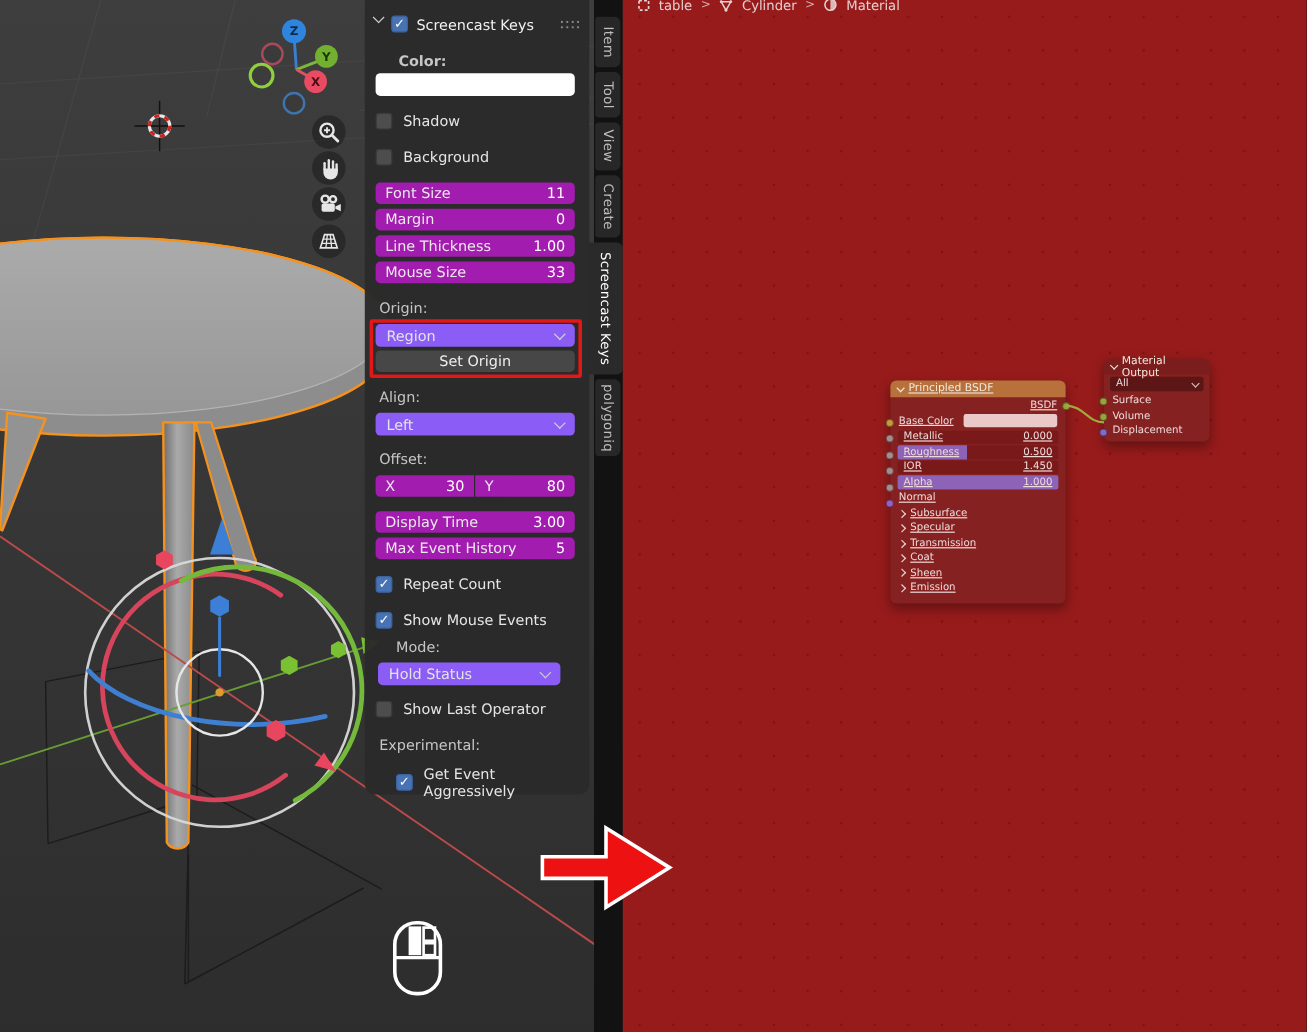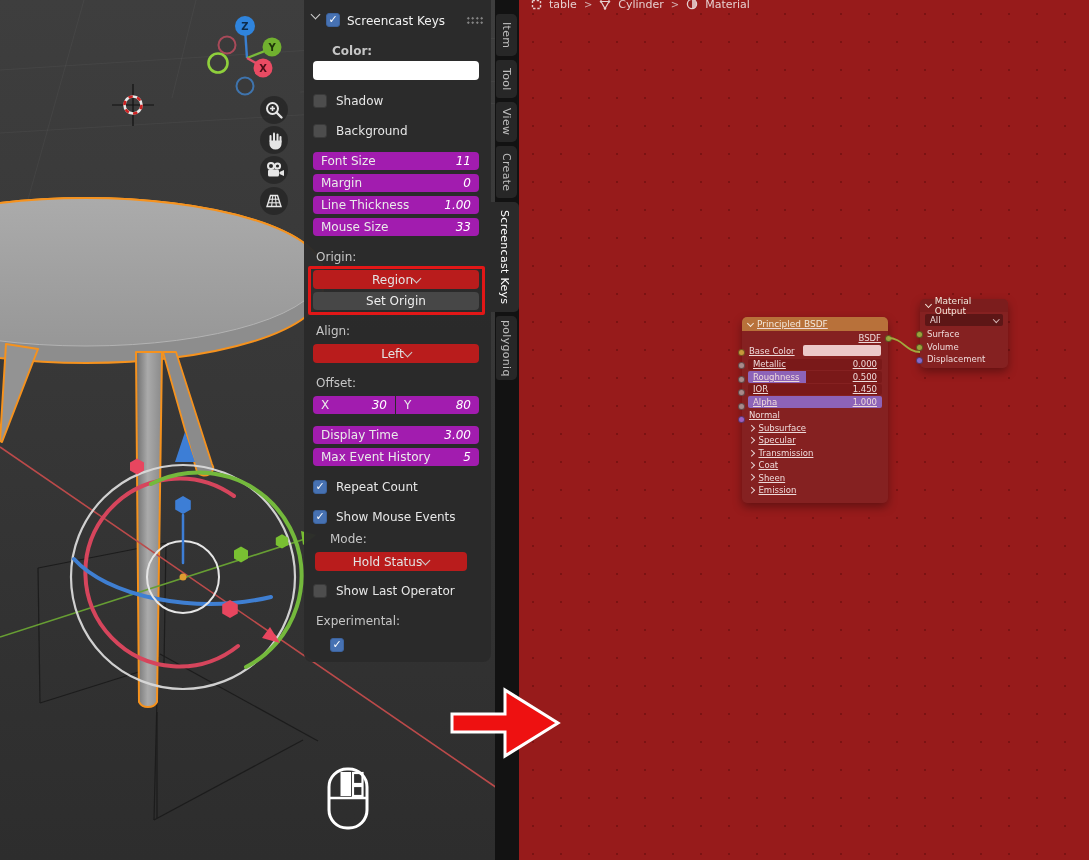--- a/index.html
+++ b/index.html
@@ -15,23 +15,23 @@
   
   .navbtn{position:absolute;width:28px;height:28px;border-radius:50%;
           background:rgba(30,30,30,.62);display:flex;align-items:center;justify-content:center;}
 
   
   .panel{position:absolute;left:304px;top:0;width:187px;height:662px;
          background:rgba(42,42,42,.97);border-radius:0 0 8px 8px;color:#e6e6e6;font-size:12px;}
   .seclabel{position:absolute;color:#c6c6c6;}
   .field{position:absolute;left:9px;width:166px;height:18px;background:#a21caf;border-radius:4px;
          display:flex;justify-content:space-between;align-items:center;padding:0 8px;color:#eaeaea;}
-  .field .val{color:#ffffff;font-style:italic;}
-  .ddown{position:absolute;left:9px;width:166px;height:19px;background:#b91c1c;border-radius:4px;
-         display:flex;justify-content:center;align-items:center;padding:0 9px;color:#e3e3e3;}
+  .field .val{color:#ffffff;}
+  .ddown{position:absolute;left:9px;width:166px;height:19px;background:#8b5cf6;border-radius:4px;
+         display:flex;justify-content:space-between;align-items:center;padding:0 9px;color:#e3e3e3;}
   .btn{position:absolute;left:9px;width:166px;height:18px;background:#474747;border-radius:4px;
        display:flex;align-items:center;justify-content:center;color:#eeeeee;}
   .chev{width:7px;height:7px;border-right:1.5px solid #cfcfcf;border-bottom:1.5px solid #cfcfcf;
         transform:rotate(45deg);margin-top:-3px;flex:0 0 auto;}
   .cbrow{position:absolute;display:flex;align-items:center;gap:9px;}
   .cb{width:14px;height:14px;border-radius:3px;background:#4d4d4d;border:1px solid #3a3a3a;
       display:flex;align-items:center;justify-content:center;flex:0 0 auto;}
   .cb.on{background:#4772b3;border-color:#3c639e;}
   .cb .tick{color:#fff;font-size:11px;line-height:1;margin-top:-1px;}
   .grip{width:17px;height:8px;background-image:radial-gradient(#8d8d8d 1px,transparent 1.2px);
@@ -316,20 +316,21 @@
     </div>
     <div class="cbrow" style="left:9px;top:584px;">
       <span class="cb"></span>
       <span>Show Last Operator</span>
     </div>
     <div class="seclabel" style="left:12px;top:614px;">Experimental:</div>
     <div class="cbrow" style="left:26px;top:638px;">
       <span class="cb on">
           <span class="tick">✓</span>
         </span>
+      <span>Get Event Aggressively</span>
     </div>
   </div>
 
   <div class="tabstrip">
     <div class="vtab" style="top:14px;height:42px;">
         <span>Item</span>
       </div>
     <div class="vtab" style="top:60px;height:38px;">
         <span>Tool</span>
       </div>

